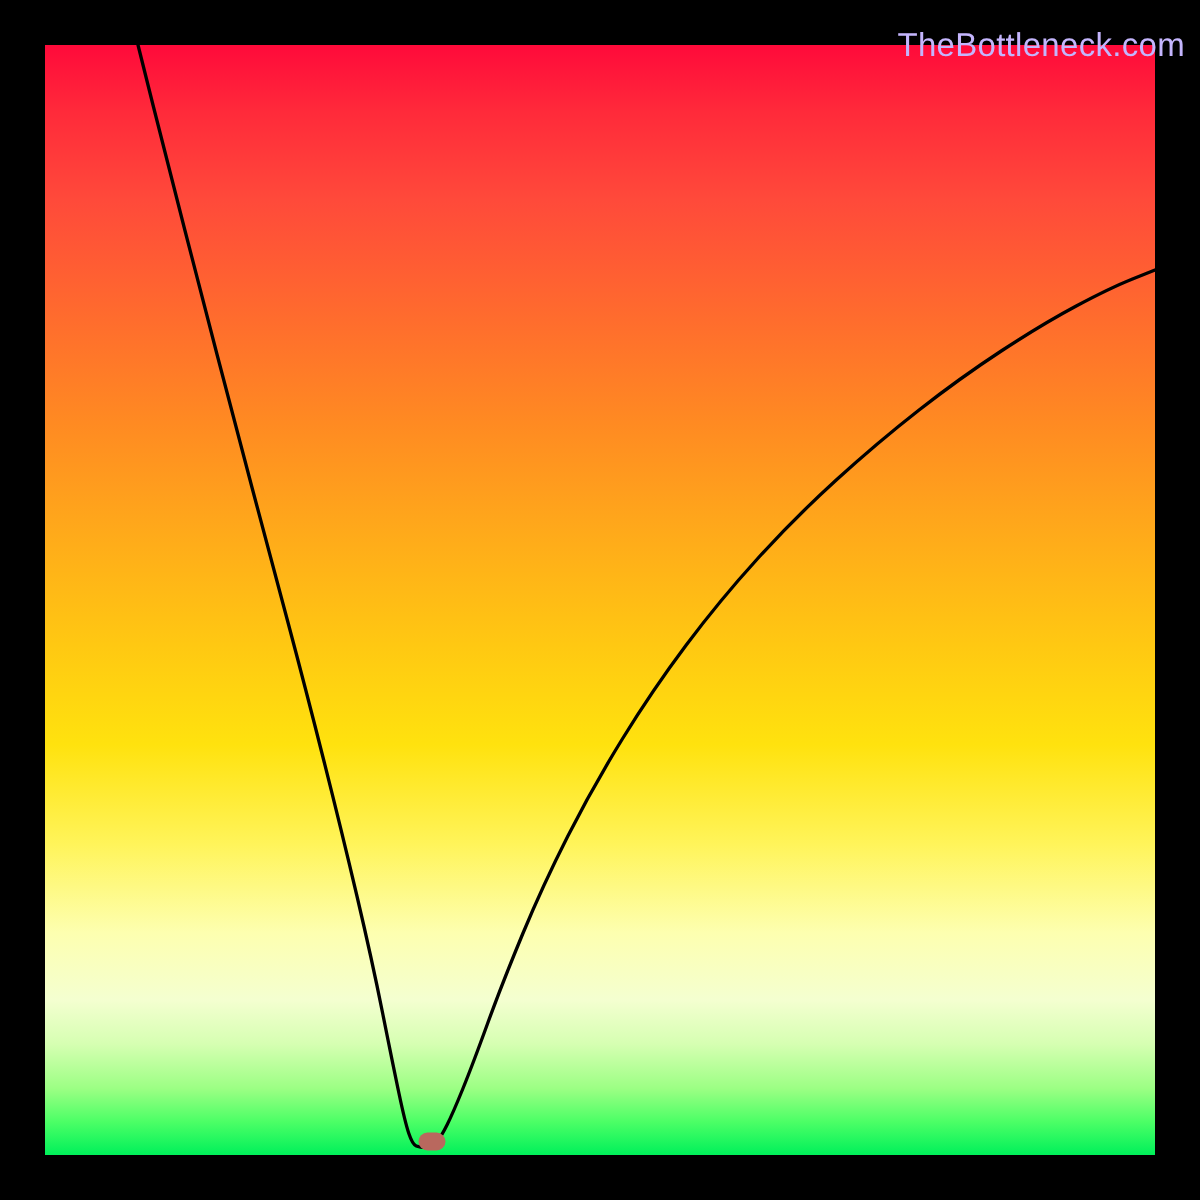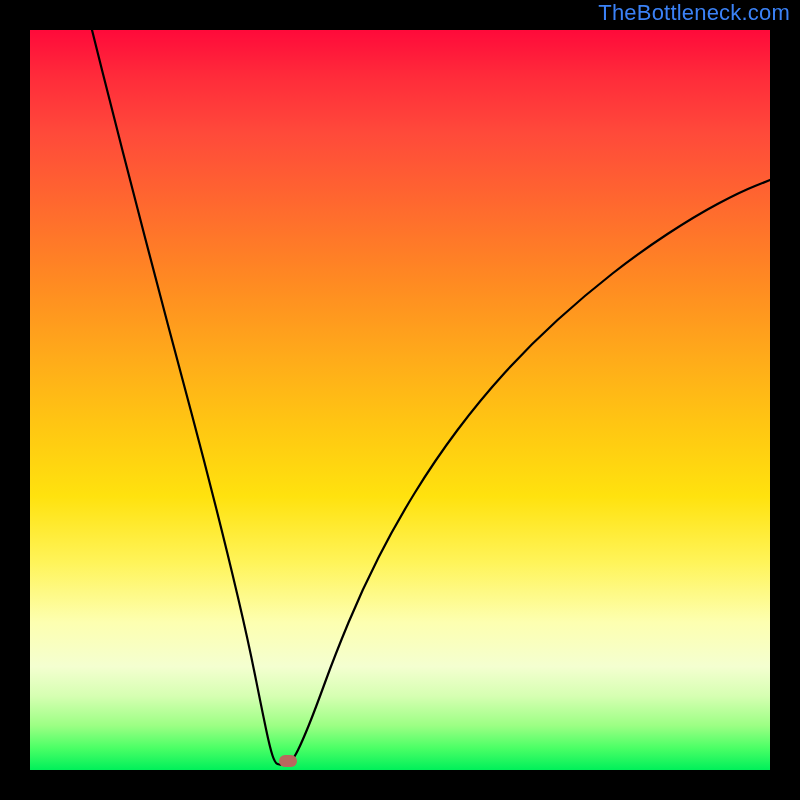--- a/index.html
+++ b/index.html
@@ -5,25 +5,25 @@
   * { margin: 0; padding: 0; box-sizing: border-box; }
   html, body { width: 800px; height: 800px; overflow: hidden; background: #000; }
   .stage {
     position: relative;
     width: 800px;
     height: 800px;
     background: #000;
   }
   .watermark {
     position: absolute;
-    top: 0;
+    top: 17px;
     right: 10px;
     font-family: Arial, Helvetica, sans-serif;
     font-size: 22px;
-    color: #3b82f6;
+    color: #c4b5fd;
     letter-spacing: 0.2px;
     z-index: 5;
   }
   .plot-frame {
     position: absolute;
     left: 30px;
     top: 30px;
     width: 740px;
     height: 740px;
     background: #000;

